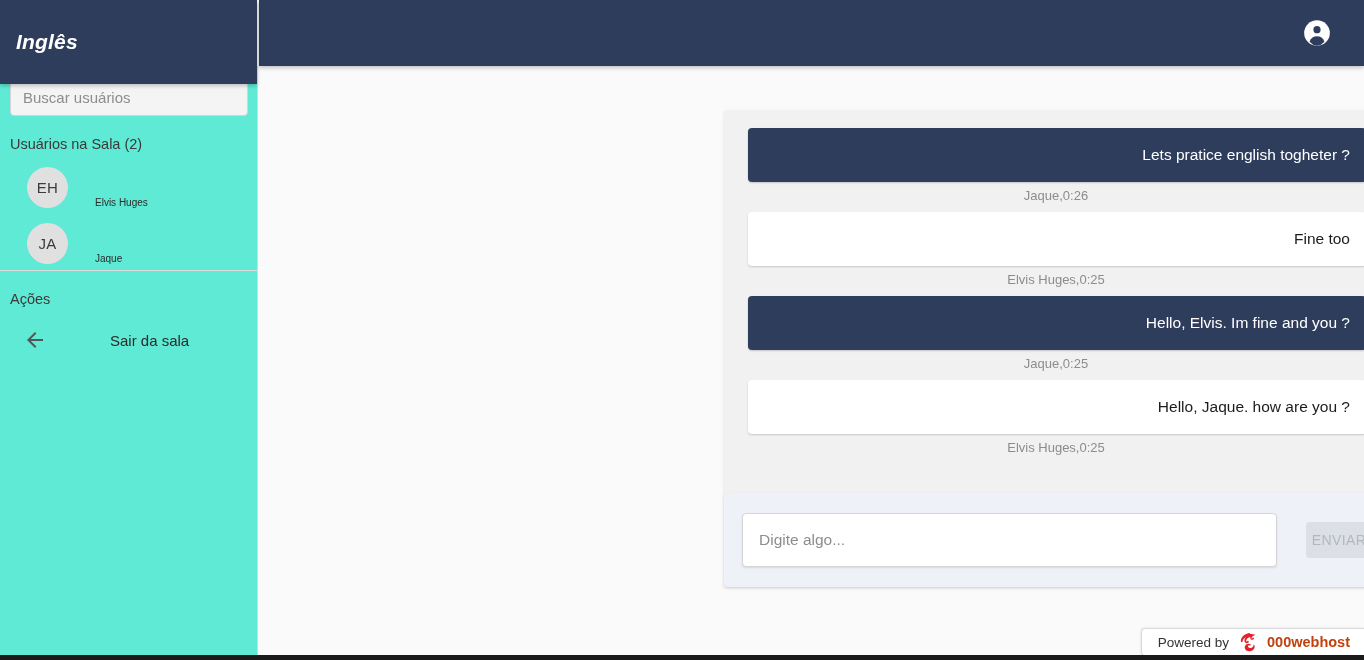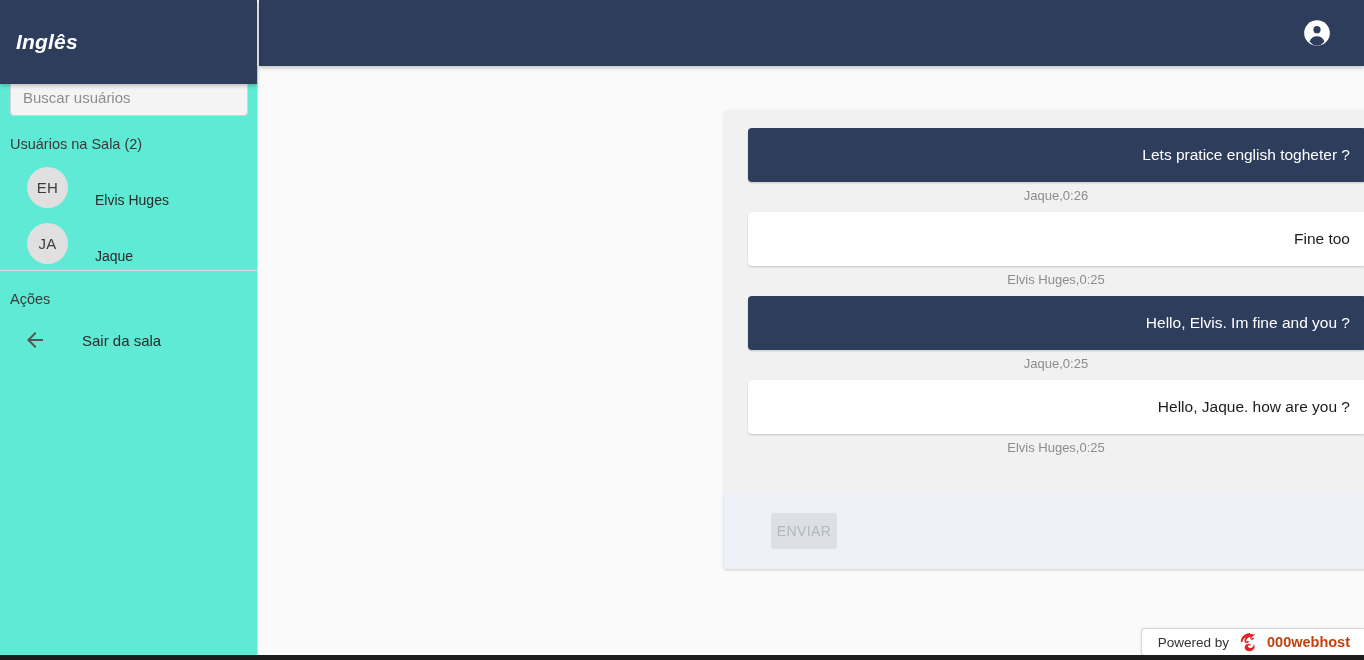--- a/index.html
+++ b/index.html
@@ -82,37 +82,38 @@
     width: 41px; height: 41px;
     border-radius: 50%;
     background: #e0e0e0;
     color: #3c3c3c;
     font-size: 15px;
     display: flex; align-items: center; justify-content: center;
     flex: none;
     letter-spacing: 0.3px;
   }
   .user-name {
-    font-size: 14px;
+    font-size: 10px;
     color: #2b2b2b;
     margin-left: 27px;
   }
 
   .divider {
     height: 1px;
     background: #dcdcdc;
     margin-top: 6px;
   }
 
   .action-row {
     display: flex; align-items: center;
     height: 54px;
     padding-left: 14px;
     margin-top: 6px;
     cursor: pointer;
+    gap: 28px;
   }
   .back-icon {
     width: 41px; height: 24px;
     display: flex; align-items: center; justify-content: center;
     flex: none;
   }
   .back-icon svg { width: 24px; height: 24px; display: block; }
   .action-label {
     font-size: 15px;
     color: #2b2b2b;
@@ -293,20 +294,21 @@
         </div>
 
         <div class="msg">
           <div class="bubble theirs">Hello, Jaque. how are you ?</div>
           <div class="msg-meta">Elvis Huges,0:25</div>
         </div>
 
       </div>
 
       <div class="composer">
+        <input class="msg-input" type="text" placeholder="Digite algo..." style="">
         <button class="send-btn" disabled="">ENVIAR</button>
       </div>
 
     </div>
 
   </div>
 
   <div class="webhost-badge">
     <span>Powered by</span>
     <span class="webhost-logo">

